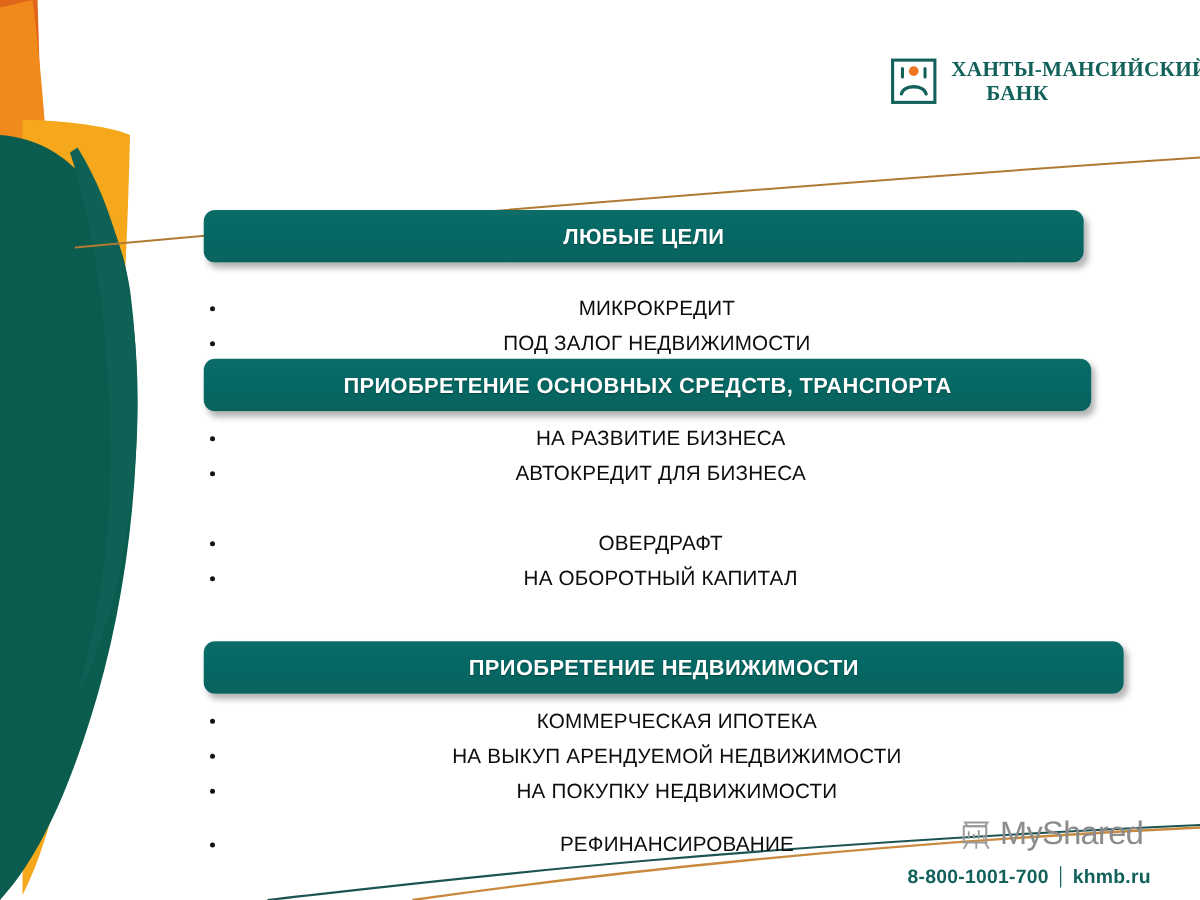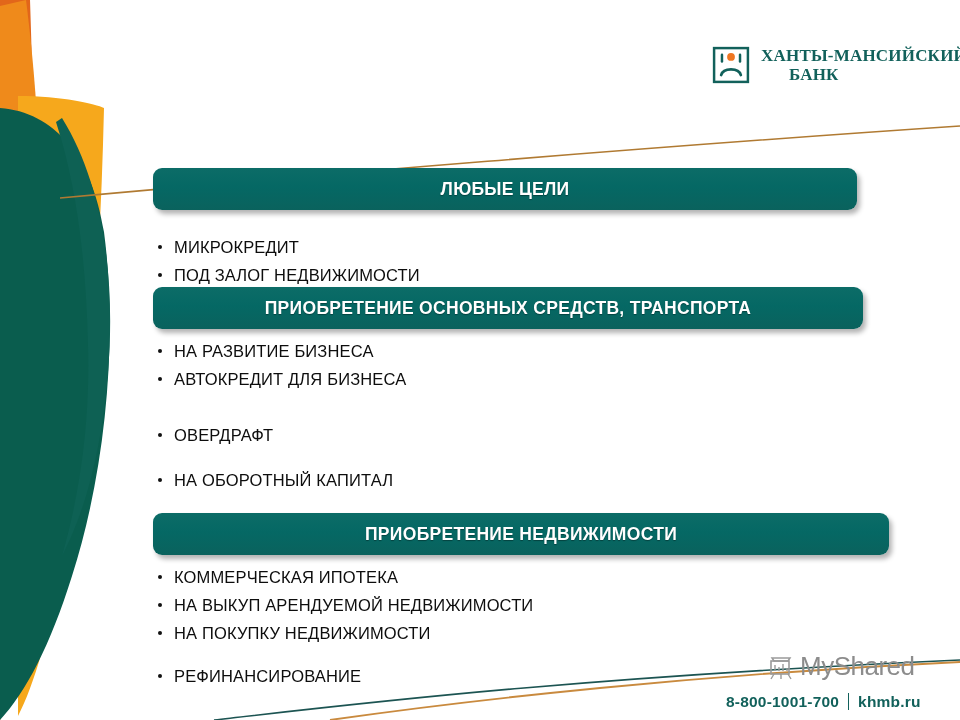--- a/index.html
+++ b/index.html
@@ -79,21 +79,22 @@
 
   
   #blocks {
     position: absolute;
     left: 0;
     top: 0;
     width: 960px;
   }
   .block {
     position: absolute;
-    left: 153px;
+    left: 163px;
+    text-align: center;
   }
   .pill {
     position: relative;
     height: 42px;
     border-radius: 9px;
     background: linear-gradient(180deg, #0C6C67 0%, #056864 45%, #0A625D 100%);
     box-shadow: 3px 4px 5px rgba(0,0,0,0.30);
     display: flex;
     align-items: center;
     justify-content: center;
@@ -217,21 +218,21 @@
           <span class="pill-label">ПРИОБРЕТЕНИЕ ОСНОВНЫХ СРЕДСТВ, ТРАНСПОРТА</span>
         </div>
         <ul class="bullets" style="margin-top: 8px;">
           <li style="line-height: 28px;"><span class="dot"></span><span>НА РАЗВИТИЕ БИЗНЕСА</span></li>
           <li style="line-height: 28px;"><span class="dot"></span><span>АВТОКРЕДИТ ДЛЯ БИЗНЕСА</span></li>
         </ul>
       </div>
       <div class="block" style="top: 413px; width: 710px;">
         <ul class="bullets" style="margin-top: 8px;">
           <li style="line-height: 28px;"><span class="dot"></span><span>ОВЕРДРАФТ</span></li>
-          <li style="line-height: 28px; margin-top: 17px;"><span class="dot"></span><span>НА ОБОРОТНЫЙ КАПИТАЛ</span></li>
+          <li style="line-height: 28px;"><span class="dot"></span><span>НА ОБОРОТНЫЙ КАПИТАЛ</span></li>
         </ul>
       </div>
       <div class="block" style="top: 513px; width: 736px;">
         <div class="pill">
           <span class="pill-label">ПРИОБРЕТЕНИЕ НЕДВИЖИМОСТИ</span>
         </div>
         <ul class="bullets" style="margin-top: 8px;">
           <li style="line-height: 28px;"><span class="dot"></span><span>КОММЕРЧЕСКАЯ ИПОТЕКА</span></li>
           <li style="line-height: 28px;"><span class="dot"></span><span>НА ВЫКУП АРЕНДУЕМОЙ НЕДВИЖИМОСТИ</span></li>
           <li style="line-height: 28px;"><span class="dot"></span><span>НА ПОКУПКУ НЕДВИЖИМОСТИ</span></li>

